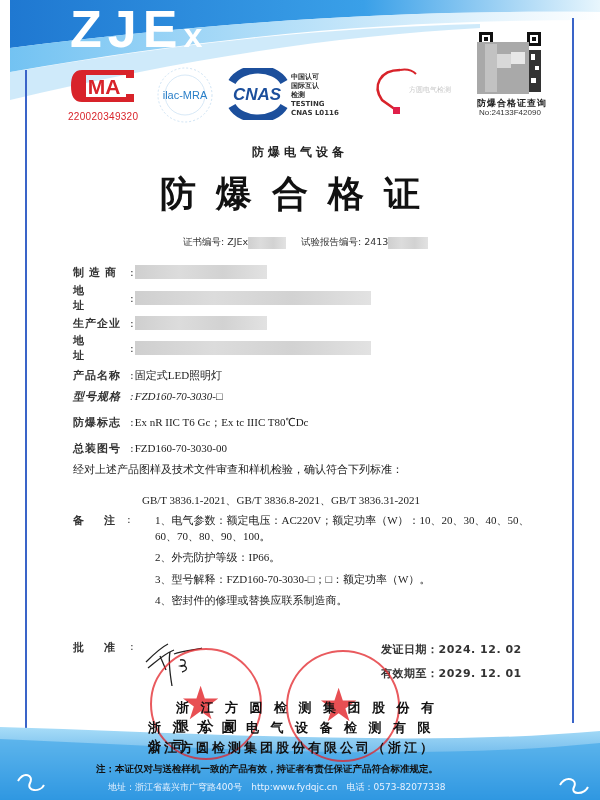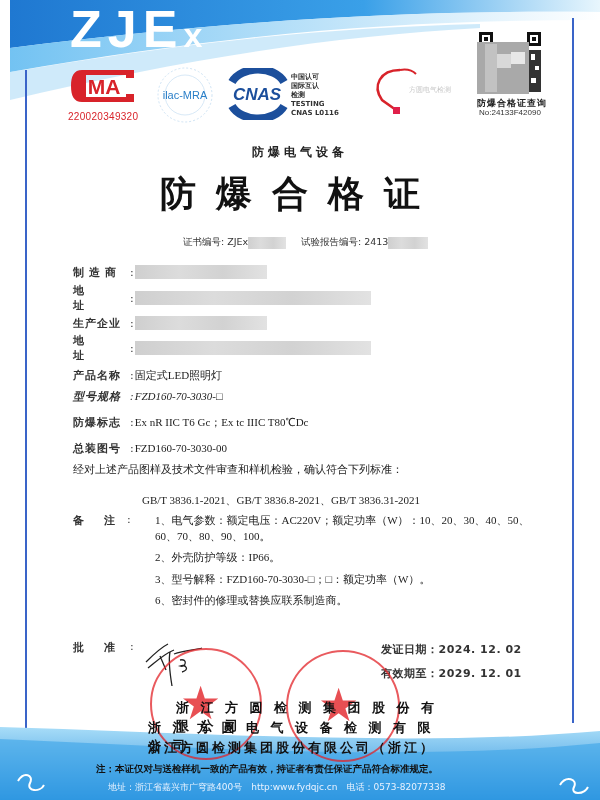--- a/index.html
+++ b/index.html
@@ -177,21 +177,21 @@
 
 <div class="abs para">经对上述产品图样及技术文件审查和样机检验，确认符合下列标准：</div>
 <div class="abs standards">GB/T 3836.1-2021、GB/T 3836.8-2021、GB/T 3836.31-2021</div>
 
 <div class="abs notes" style="width:470px;height:90px;">
   <span class="row-label" style="letter-spacing:20px;">备注</span><span class="colon" style="position:absolute;left:54px;">:</span>
   <div class="note-line" style="top:0;">1、电气参数：额定电压：AC220V；额定功率（W）：10、20、30、40、50、</div>
   <div class="note-line" style="top:16px;">60、70、80、90、100。</div>
   <div class="note-line" style="top:37px;">2、外壳防护等级：IP66。</div>
   <div class="note-line" style="top:59px;">3、型号解释：FZD160-70-3030-□；□：额定功率（W）。</div>
-  <div class="note-line" style="top:80px;">6、密封件的修理或替换应联系制造商。</div>
+  <div class="note-line" style="top:80px;">4、密封件的修理或替换应联系制造商。</div>
 </div>
 
 <div class="abs row-label" style="left:73px;top:640px;letter-spacing:20px;text-align:right;">批准</div>
 <span class="abs colon" style="left:130px;top:640px;">:</span>
 <svg class="abs" style="left:140px;top:640px;" width="70" height="50" viewBox="0 0 70 50">
   <path d="M6,22 C14,14 20,8 28,4 M8,28 C18,20 24,14 34,10 M20,16 L26,30 M30,12 C28,22 30,34 32,46 M34,14 C44,10 56,10 62,8 M40,20 C48,18 46,28 40,26 C46,24 50,30 42,32" fill="none" stroke="#222" stroke-width="1.3"></path>
 </svg>
 
 <div class="abs date" style="top:642px;"><span>发证日期：</span><span>2024. 12. 02</span></div>
 <div class="abs date" style="top:666px;"><span>有效期至：</span><span>2029. 12. 01</span></div>

